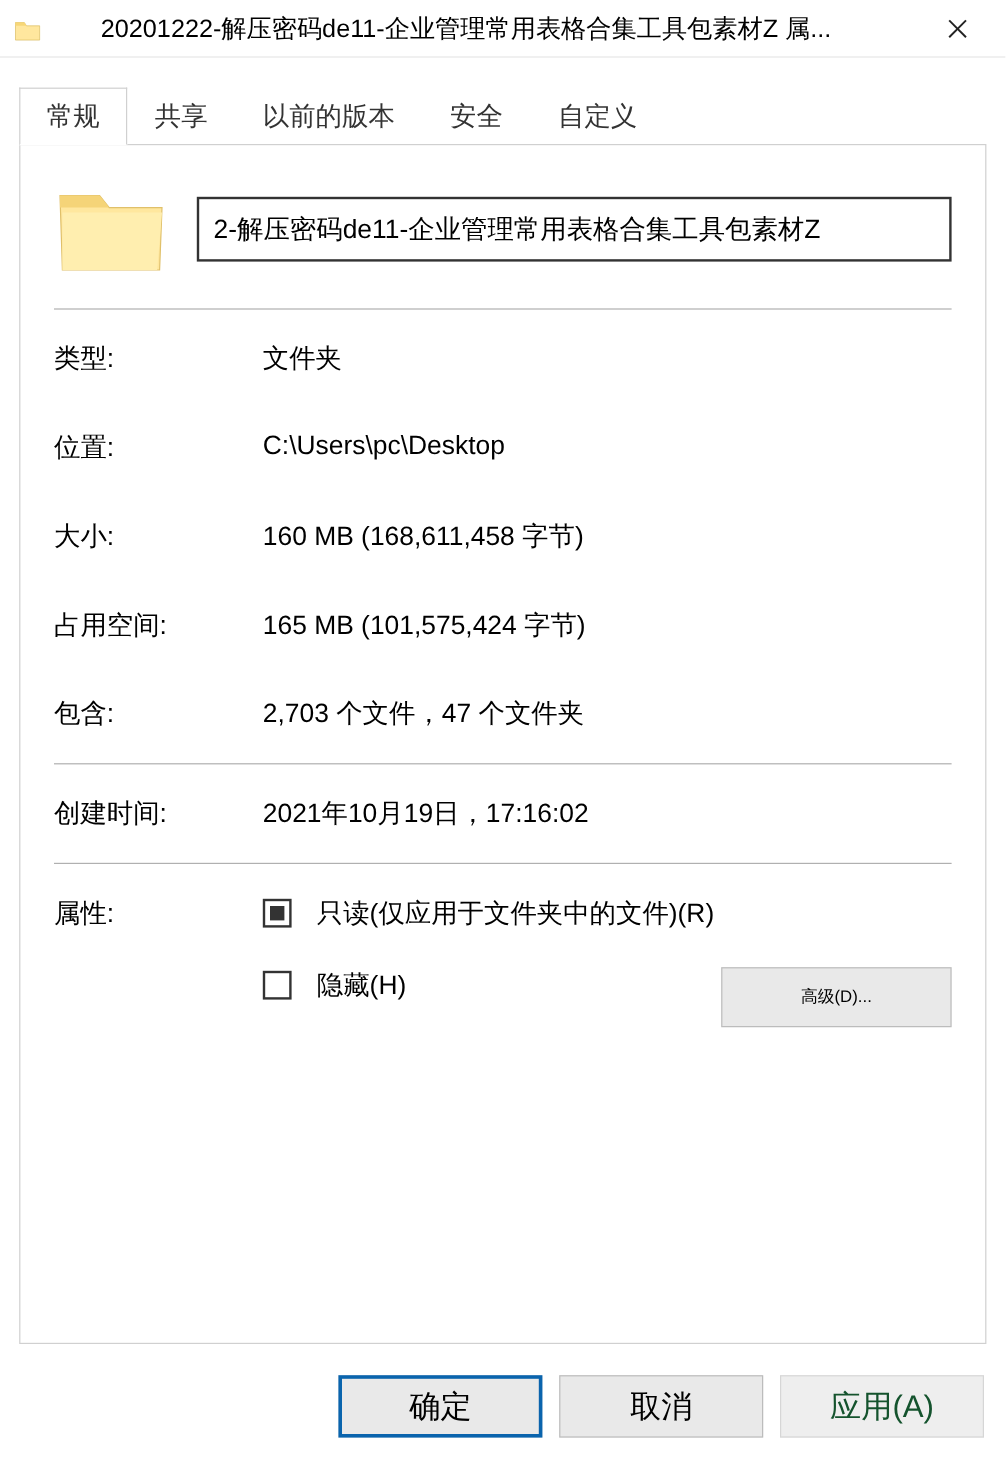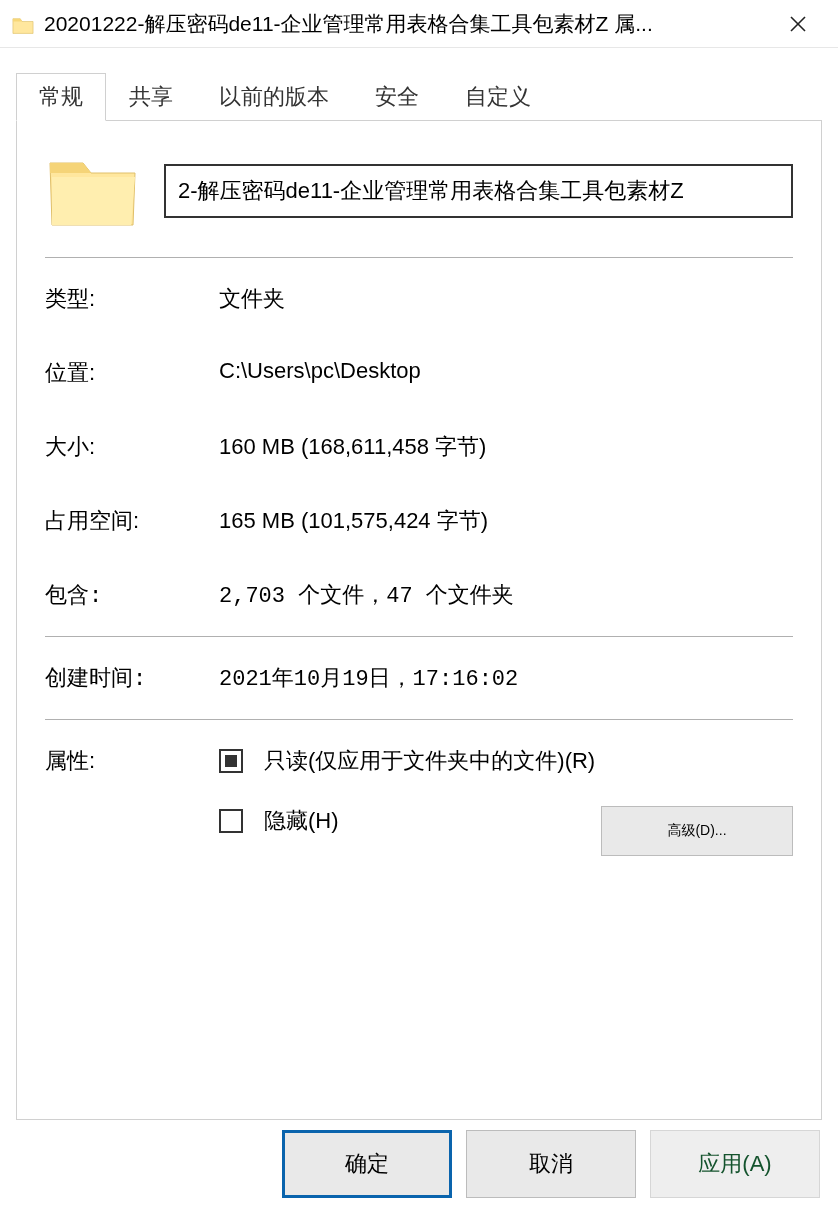--- a/index.html
+++ b/index.html
@@ -11,20 +11,21 @@
       overflow: hidden;
       font-size: 22px;
       color: #000;
     }
     .titlebar {
       height: 48px;
       display: flex;
       align-items: center;
       padding: 0 10px 0 12px;
       border-bottom: 1px solid #e7e7e7;
+      gap: 40px;
     }
     .titlebar .folder-icon-small {
       width: 22px;
       height: 18px;
       margin-right: 10px;
       flex-shrink: 0;
     }
     .titlebar .title-text {
       flex: 1;
       white-space: nowrap;
@@ -93,21 +94,21 @@
       overflow: hidden;
     }
 
     .hr { height: 1px; background: #b0b0b0; margin: 6px 0 26px 0; }
     .hr2 { height: 1px; background: #b0b0b0; margin: 26px 0 26px 0; }
 
     .prop-row {
       display: flex;
       margin-bottom: 44px;
     }
-    .prop-row.last { margin-bottom: 26px; font-family: Liberation Mono, monospace; }
+    .prop-row.last { margin-bottom: 26px; }
     .prop-label {
       width: 174px;
       flex-shrink: 0;
     }
     .prop-value { flex: 1; }
 
     .attr-section { display: flex; }
     .attr-label { width: 174px; flex-shrink: 0; }
     .attr-body { flex: 1; }
     .checkbox-row {
@@ -149,22 +150,22 @@
 
     .button-row {
       position: absolute;
       right: 18px;
       bottom: 18px;
       display: flex;
       gap: 14px;
     }
     .dlg-btn {
       width: 170px;
-      height: 68px;
-      font-size: 22px;
+      height: 52px;
+      font-size: 26px;
       font-family: inherit;
       background: #e9e9e9;
       border: 1px solid #bcbcbc;
       cursor: pointer;
     }
     .dlg-btn.primary {
       border: 3px solid #0a64ad;
       background: #e9e9e9;
     }
     .dlg-btn.disabled {

